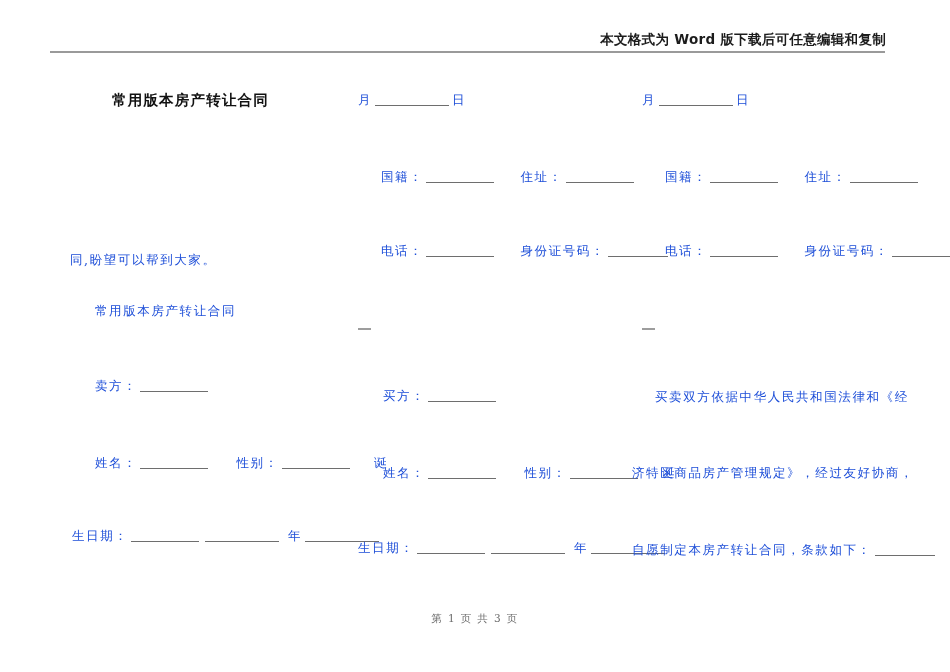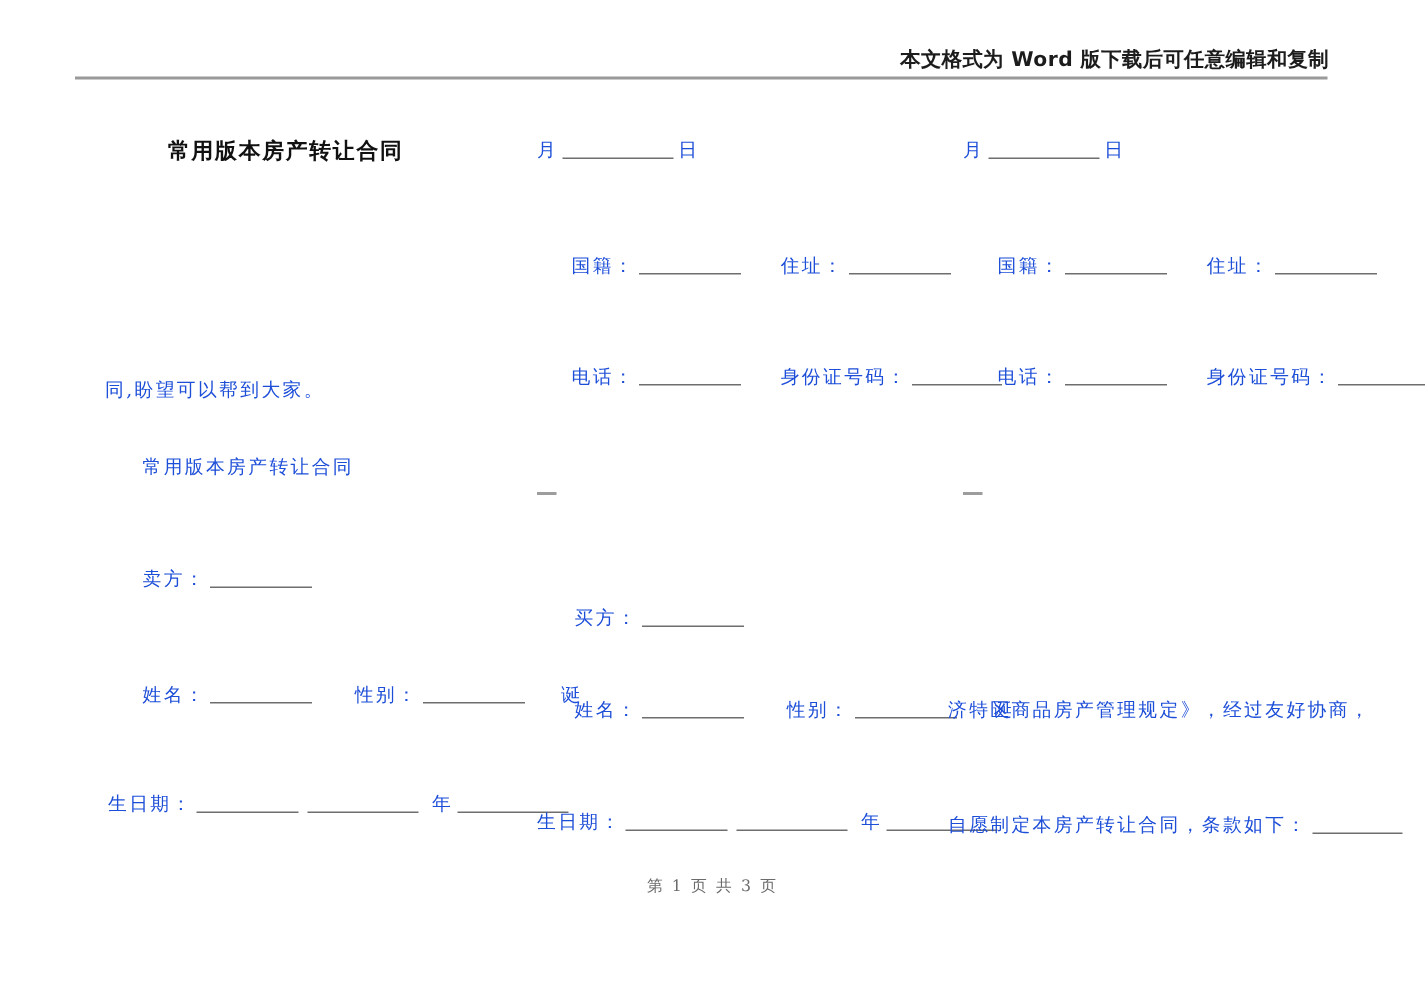--- a/index.html
+++ b/index.html
@@ -89,21 +89,21 @@
     position: absolute;
     width: 13px;
     height: 2px;
     background: #9d9d9d;
   }
 
   
   .footer {
     position: absolute;
     left: 0;
-    top: 584px;
+    top: 612px;
     width: 950px;
     text-align: center;
     font-family: "DejaVu Serif", "Liberation Serif", serif;
     font-size: 10.5px;
     letter-spacing: 1.4px;
     color: #6b6b6b;
   }
 </style>
 </head>
 <body>
@@ -155,21 +155,21 @@
     </div>
 
     <div class="line" style="left:33px; top:243px;">
       <span>电话：</span><span class="blank b-lg"></span>
       <span style="display:inline-block;width:12px"></span>
       <span>身份证号码：</span><span class="blank b-md"></span>
     </div>
 
     <div class="dash-mark" style="left:10px; top:328px;"></div>
 
-    <div class="line" style="left:35px; top:388px;margin-top:16px;">
+    <div class="line" style="left:35px; top:388px;">
       <span>买方：</span><span class="blank b-lg"></span>
     </div>
 
     <div class="line" style="left:35px; top:465px;">
       <span>姓名：</span><span class="blank b-lg"></span>
       <span style="display:inline-block;width:14px"></span>
       <span>性别：</span><span class="blank b-lg"></span>
       <span style="display:inline-block;width:10px"></span>
       <span>诞</span>
     </div>
@@ -193,20 +193,21 @@
     </div>
 
     <div class="line" style="left:33px; top:243px;">
       <span>电话：</span><span class="blank b-lg"></span>
       <span style="display:inline-block;width:12px"></span>
       <span>身份证号码：</span><span class="blank b-md"></span>
     </div>
 
     <div class="dash-mark" style="left:10px; top:328px;"></div>
 
+    <div class="line" style="left:23px; top:389px;">买卖双方依据中华人民共和国法律和《经</div>
 
     <div class="line" style="left:0px; top:542px;">
       <span>自愿制定本房产转让合同，条款如下：</span><span class="blank b-md"></span>
     </div>
 
     <div class="line" style="left:0px; top:465px;">济特区商品房产管理规定》，经过友好协商，</div>
   </div>
 
   <div class="footer">
     <span>第 1 页 共 3 页</span>

